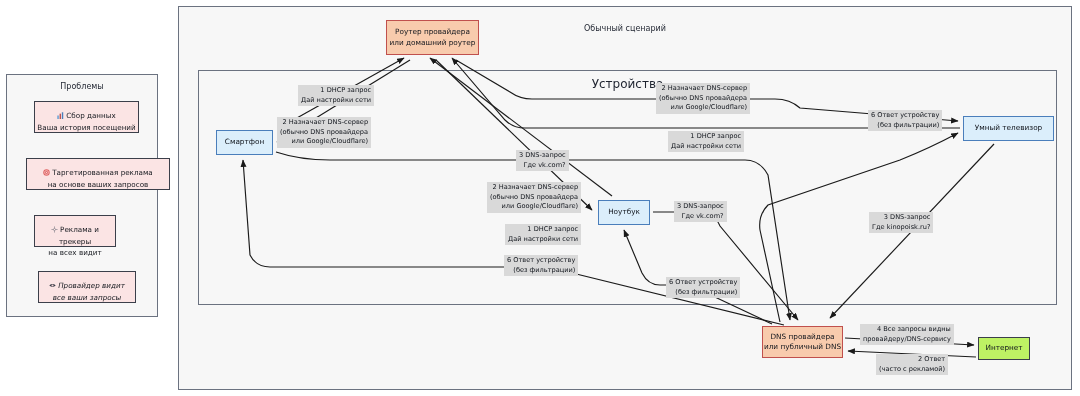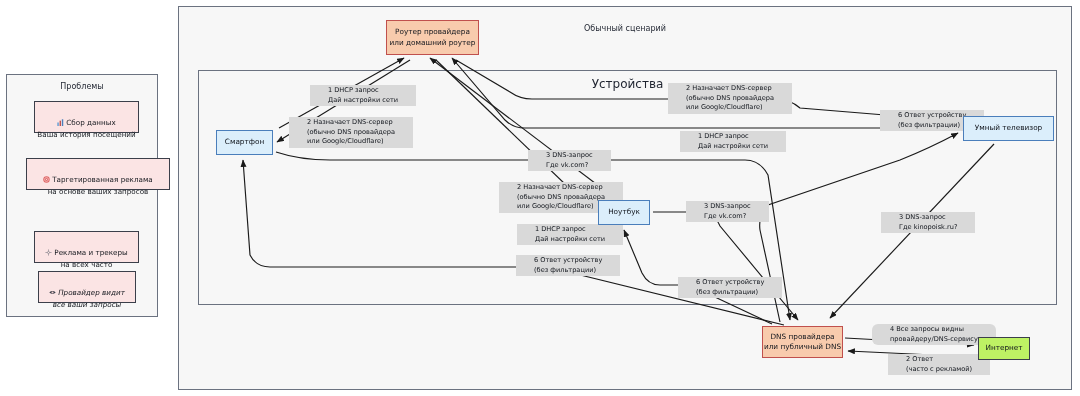--- a/index.html
+++ b/index.html
@@ -7,24 +7,24 @@
        font-family:"DejaVu Sans","Liberation Sans",sans-serif;}
 
   .panel{position:absolute;background:#f7f7f7;border:1.5px solid #6b7280;box-sizing:border-box;}
 
   
   #problems-panel{left:6px;top:74px;width:152px;height:243px;}
   #problems-title{position:absolute;left:0;top:7px;width:100%;text-align:center;
       font-size:8px;color:#1f2430;}
   .prob{position:absolute;background:#fbe4e4;border:1.2px solid #3b3f4a;
       box-sizing:border-box;text-align:center;color:#16191f;font-size:7.2px;
-      line-height:11px;padding-top:15px;}
+      line-height:11px;padding-top:8px;}
   #prob-0{left:27px;top:26px;width:105px;height:32px;}
   #prob-1{left:19px;top:83px;width:144px;height:32px;}
-  #prob-2{left:27px;top:156px;width:105px;height:32px;}
+  #prob-2{left:27px;top:140px;width:82px;height:32px;}
   #prob-3{left:31px;top:196px;width:98px;height:32px;font-style:italic;}
   .pico{display:inline-block;vertical-align:-1px;margin-right:2px;}
 
   
   #scenario-panel{left:178px;top:6px;width:894px;height:384px;}
   #scenario-title{position:absolute;left:0;top:17px;width:100%;text-align:center;
       font-size:8px;color:#1f2430;}
 
   
   #devices-panel{left:198px;top:70px;width:859px;height:235px;}
@@ -41,22 +41,22 @@
 
   #node-router{left:386px;top:20px;width:93px;height:35px;}
   #node-smartphone{left:216px;top:130px;width:57px;height:25px;}
   #node-laptop{left:598px;top:200px;width:52px;height:25px;}
   #node-tv{left:963px;top:116px;width:91px;height:25px;}
   #node-dns{left:762px;top:326px;width:81px;height:32px;}
   #node-internet{left:978px;top:337px;width:52px;height:23px;}
 
   
   .lbl{position:absolute;background:#d9d9d9;color:#12161d;font-size:6.6px;
-      line-height:9.6px;text-align:left;padding:1px 18px;box-sizing:border-box;
-      white-space:nowrap;z-index:5;margin-left:12px;}
+      line-height:9.6px;text-align:right;padding:1px 3px;box-sizing:border-box;
+      white-space:nowrap;z-index:5;}
 
   svg#wires{position:absolute;left:0;top:0;width:1080px;height:396px;z-index:2;}
 </style>
 </head>
 <body>
 
 <svg id="wires" viewBox="0 0 1080 396">
   <defs>
     <marker id="ah" markerWidth="7" markerHeight="7" refX="6" refY="2.6" orient="auto" markerUnits="strokeWidth">
       <path d="M0,0 L6.5,2.6 L0,5.2 z" fill="#1a1a1a"></path>
@@ -127,21 +127,21 @@
     <span>на основе ваших запросов</span>
   </div>
 
   <div class="prob" id="prob-2">
     <span class="pico">
       <svg width="7" height="7" viewBox="0 0 10 10" stroke="#5a5f6a" stroke-width="0.7" fill="none">
           <circle cx="5" cy="5" r="1.5"></circle>
           <path d="M5,0.6 L5,3.3 M5,6.7 L5,9.4 M0.6,5 L3.3,5 M6.7,5 L9.4,5"></path>
         </svg>
     </span><span>Реклама и трекеры</span><br>
-    <span>на всех часто</span>
+    <span>на всех видит</span>
   </div>
 
   <div class="prob" id="prob-3">
     <span class="pico">
       <svg width="7" height="7" viewBox="0 0 10 10">
           <path d="M0.4,5 Q5,0.9 9.6,5 Q5,9.1 0.4,5 z" fill="#3b3f4a"></path>
           <circle cx="5" cy="5" r="1.5" fill="#f7d4d4"></circle>
         </svg>
     </span><span>Провайдер видит</span><br>
     <span>все ваши запросы</span>
@@ -230,21 +230,21 @@
 <div class="lbl" style="left:504px;top:255px;">
   <span>6 Ответ устройству</span><br>
   <span>(без фильтрации)</span>
 </div>
 
 <div class="lbl" style="left:666px;top:277px;">
   <span>6 Ответ устройству</span><br>
   <span>(без фильтрации)</span>
 </div>
 
-<div class="lbl" style="left:860px;top:324px;border-radius:6px;">
+<div class="lbl" style="left:860px;top:324px;">
   <span>4 Все запросы видны</span><br>
   <span>провайдеру/DNS-сервису</span>
 </div>
 
 <div class="lbl" style="left:876px;top:354px;">
   <span>2 Ответ</span><br>
   <span>(часто с рекламой)</span>
 </div>
 
 </body></html>

